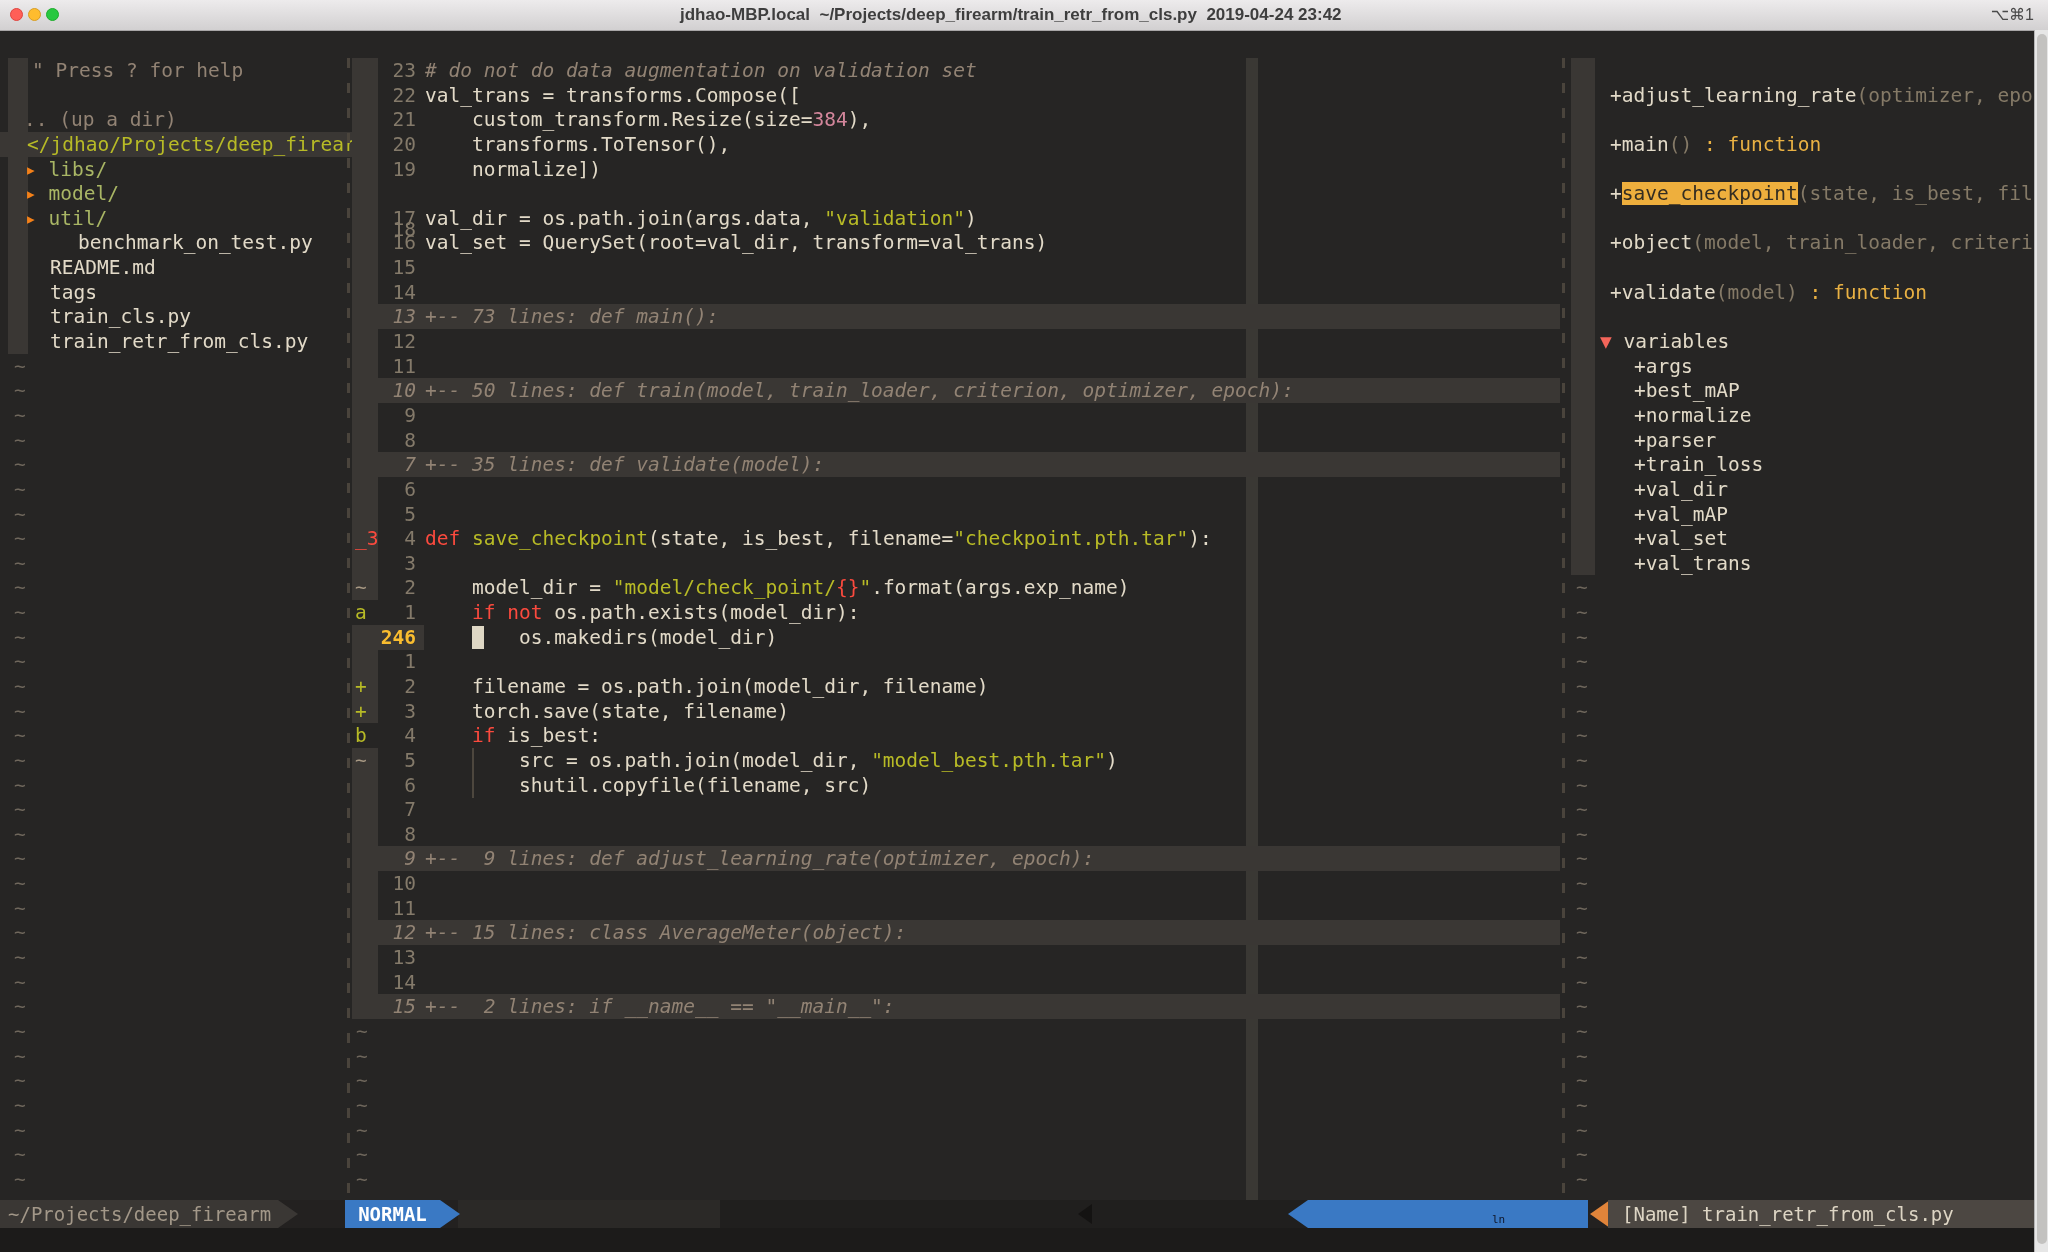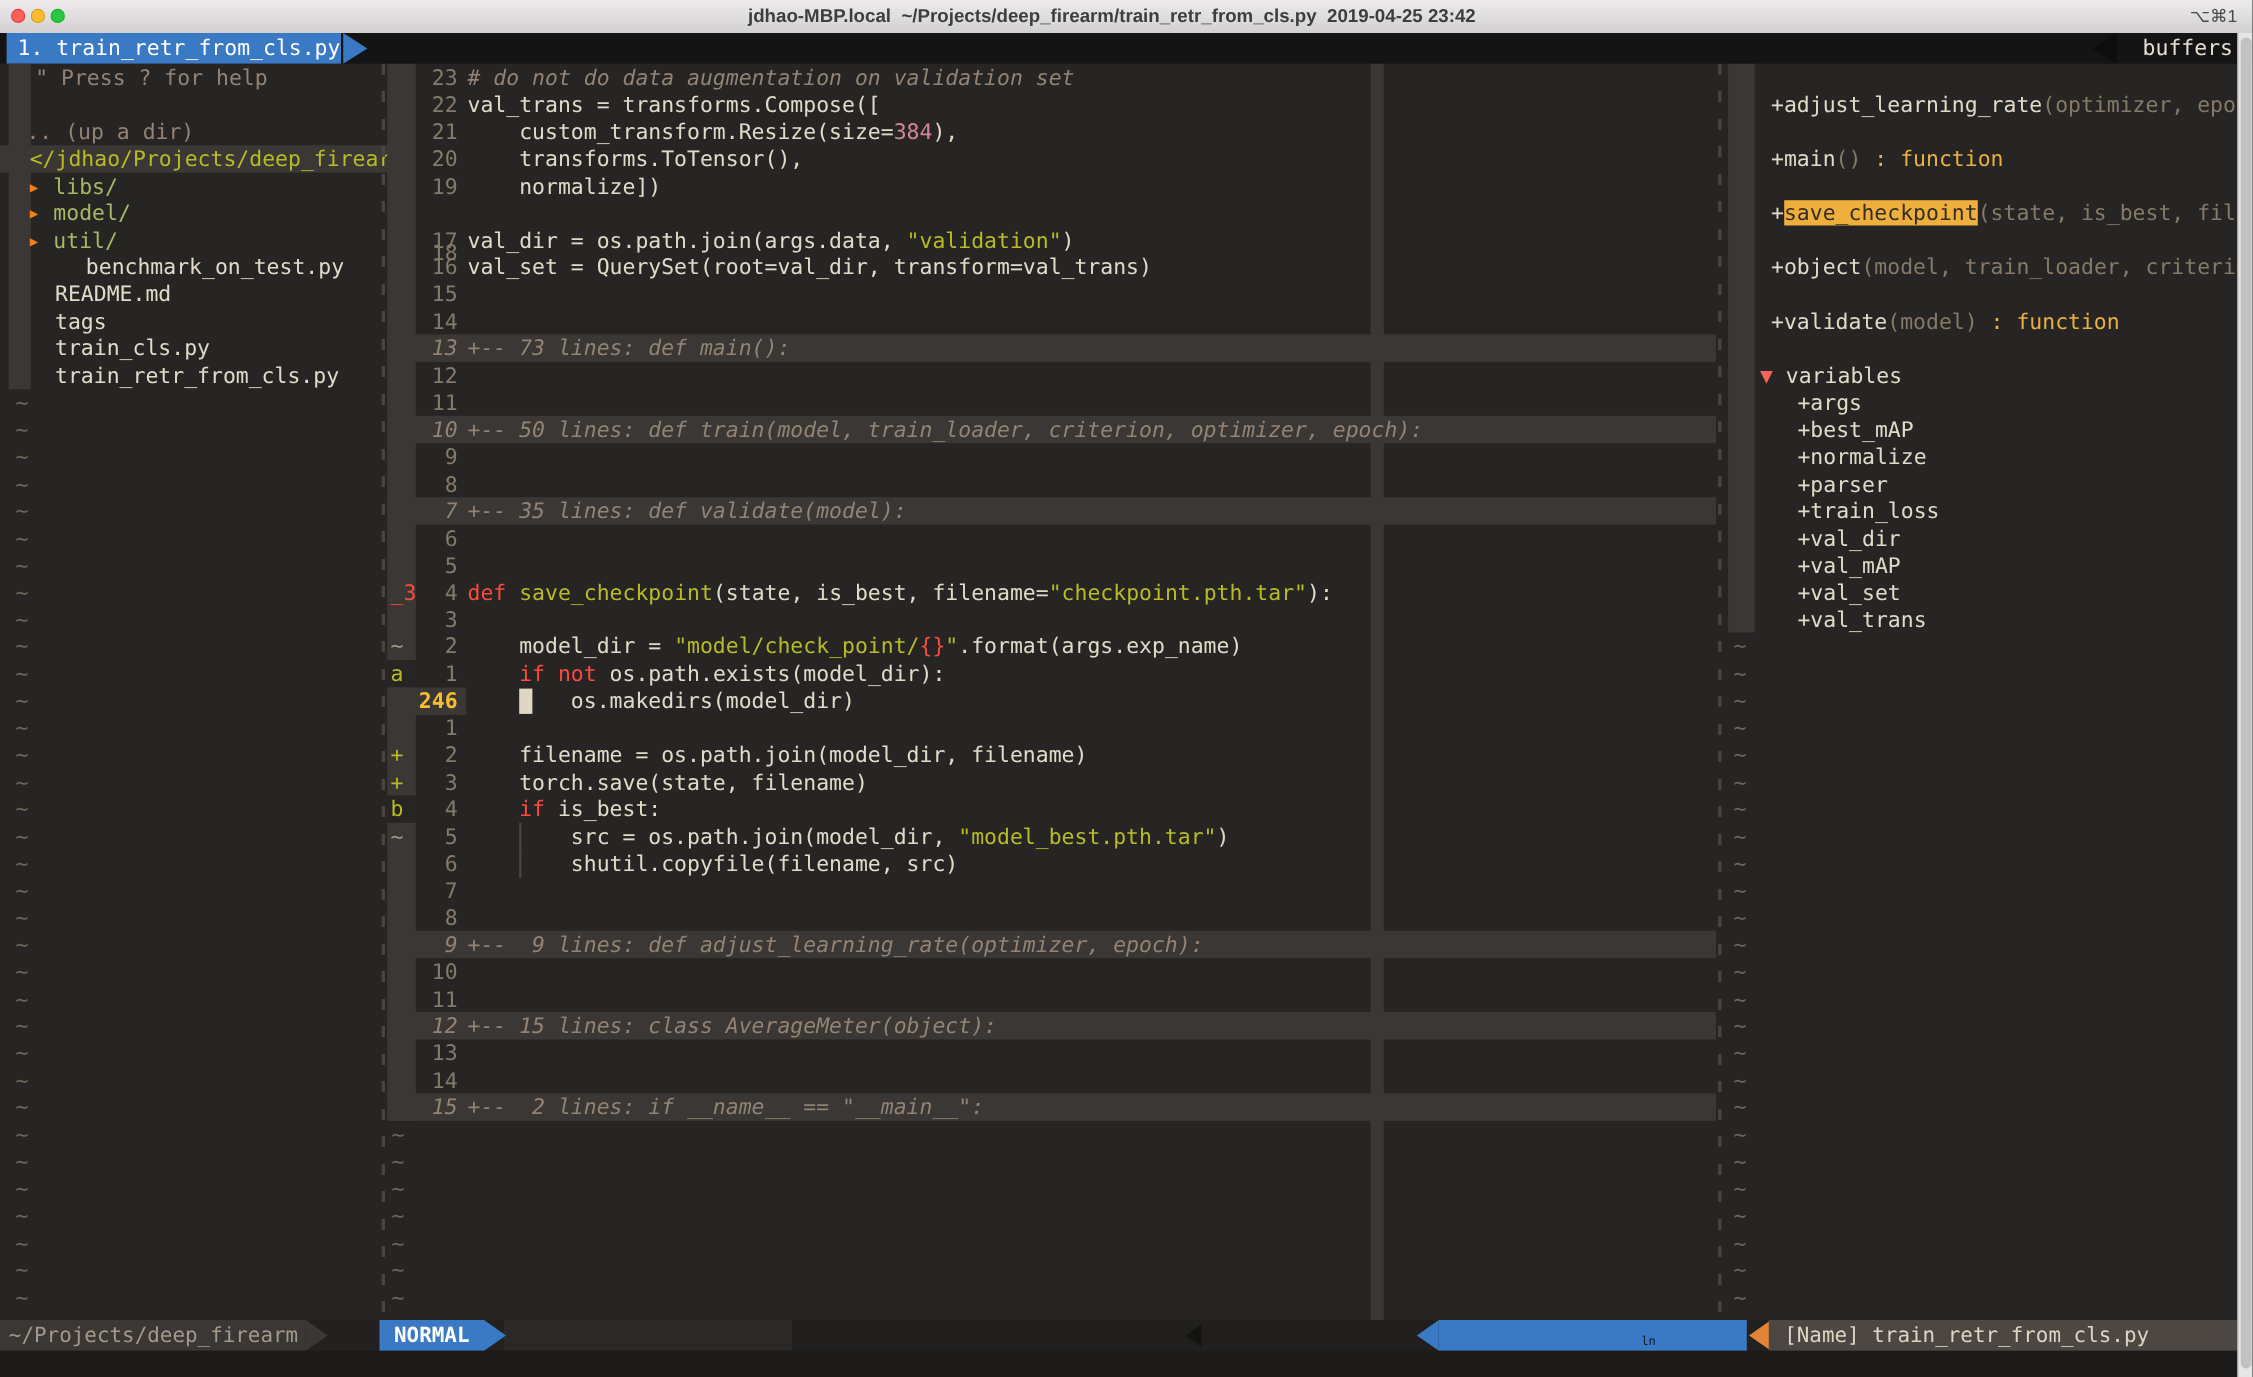--- a/index.html
+++ b/index.html
@@ -90,30 +90,24 @@
 </style>
 </head>
 <body>
 
 <div class="screen">
 
   <div class="titlebar">
     <div class="tl red"></div>
     <div class="tl yel"></div>
     <div class="tl grn"></div>
-    <div class="wintitle">jdhao-MBP.local  ~/Projects/deep_firearm/train_retr_from_cls.py  2019-04-25 23:42</div>
+    <div class="wintitle">jdhao-MBP.local  ~/Projects/deep_firearm/train_retr_from_cls.py  2019-04-24 23:42</div>
     <div class="winshortcut">⌥⌘1</div>
   </div>
 
-  <div class="tabline">
-    <div class="tab">1. train_retr_from_cls.py</div>
-    <div class="tab-arrow"></div>
-    <div class="buffers-sep"></div>
-    <div class="buffers">buffers</div>
-  </div>
 
   <div class="workspace">
     <div class="colorcolumn"></div>
 
     <div class="pane" id="nerdtree-pane" style="left:0;width:346px;">
       <div class="strip" style="left:8px;top:0;width:20px;height:296px;"></div>
     <div class="row nt-help" style="top: 0px; padding-left: 32px;">" Press ? for help</div>
         <div class="row nt-up" style="top: 49.28px; padding-left: 24px;">.. (up a dir)</div>
         <div class="row nt-root" style="top: 73.92px; padding-left: 27px;">&lt;/jdhao/Projects/deep_firear<span class="nt-trunc">›</span></div>
         <div class="row" style="top: 98.56px; padding-left: 25px;"><span class="nt-arrow">▸ </span><span class="nt-dir">libs/</span></div>

